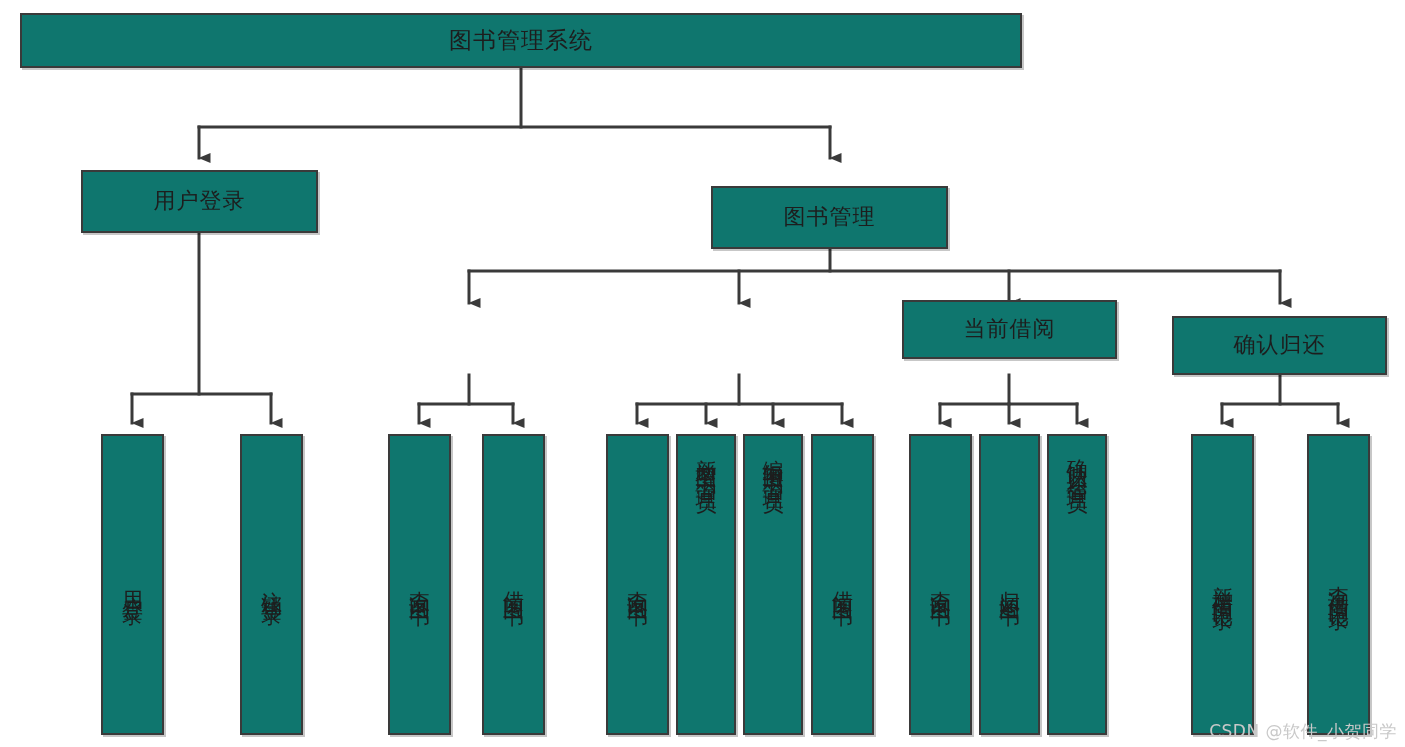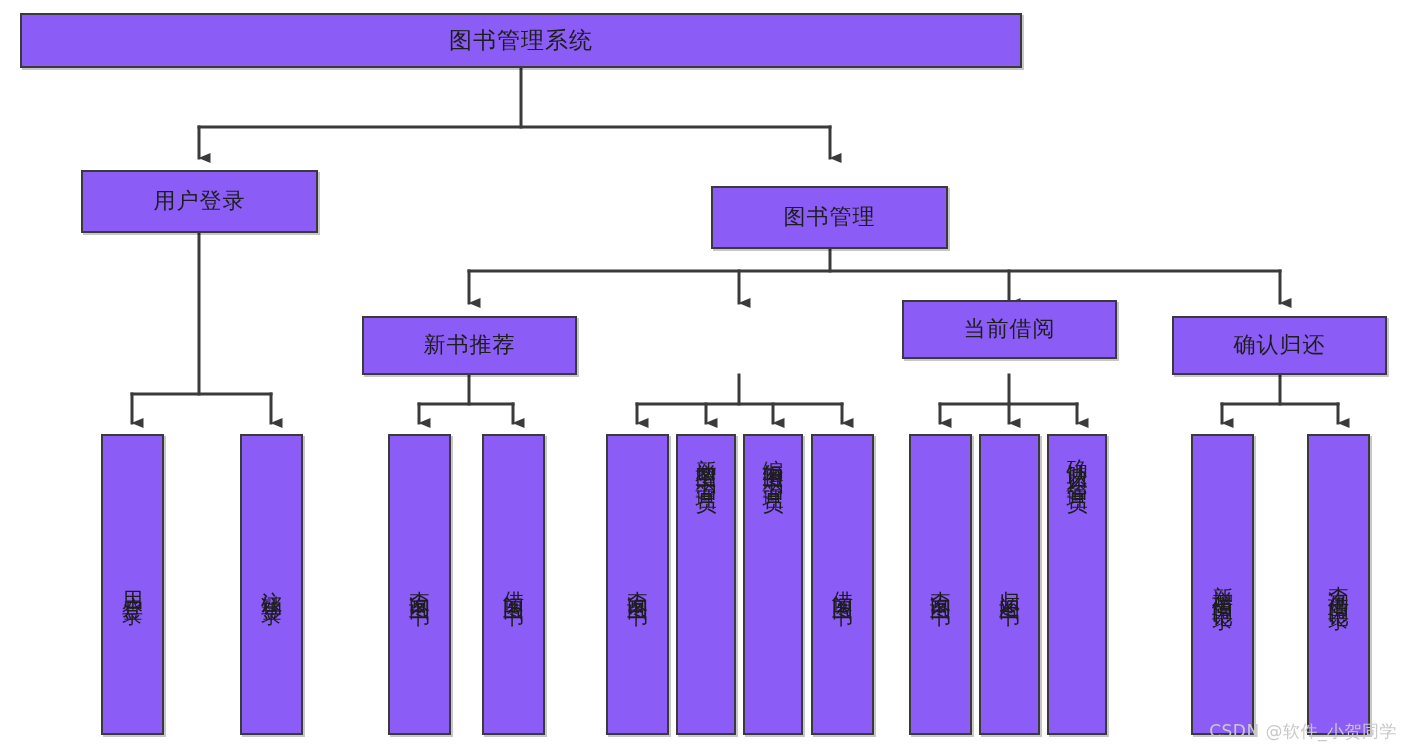--- a/index.html
+++ b/index.html
@@ -7,21 +7,21 @@
   body{
     font-family:"DejaVu Sans","Liberation Sans",sans-serif;
     width:1405px;height:747px;overflow:hidden;
   }
   #canvas{position:relative;width:1405px;height:747px;background:#ffffff;}
   svg#edges{position:absolute;left:0;top:0;width:1405px;height:747px;overflow:visible;}
 
   .node{
     position:absolute;
     box-sizing:border-box;
-    background:#8b5cf6;
+    background:#0f766e;
     border:2px solid #3a3a3a;
     box-shadow:2px 2px 0 rgba(0,0,0,0.22);
     display:flex;
     align-items:center;
     justify-content:center;
     color:#1d1d1d;
   }
   .node.h{                       
     font-size:22px;
     line-height:1.1;
@@ -109,23 +109,20 @@
     <span class="lbl">图书管理系统</span>
   </div>
 
   <div class="node h" style="left:81px;top:170px;width:237px;height:63px;">
     <span class="lbl">用户登录</span>
   </div>
   <div class="node h" style="left:711px;top:170px;width:237px;height:63px;margin-top:16px;">
     <span class="lbl">图书管理</span>
   </div>
 
-  <div class="node h" style="left:362px;top:316px;width:215px;height:59px;">
-    <span class="lbl">新书推荐</span>
-  </div>
   <div class="node h" style="left:902px;top:300px;width:215px;height:59px;">
     <span class="lbl">当前借阅</span>
   </div>
   <div class="node h" style="left:1172px;top:316px;width:215px;height:59px;">
     <span class="lbl">确认归还</span>
   </div>
 
   <div class="node v" style="left:101px;top:434px;width:63px;height:301px;">
     <span class="lbl">用户登录</span>
   </div>

